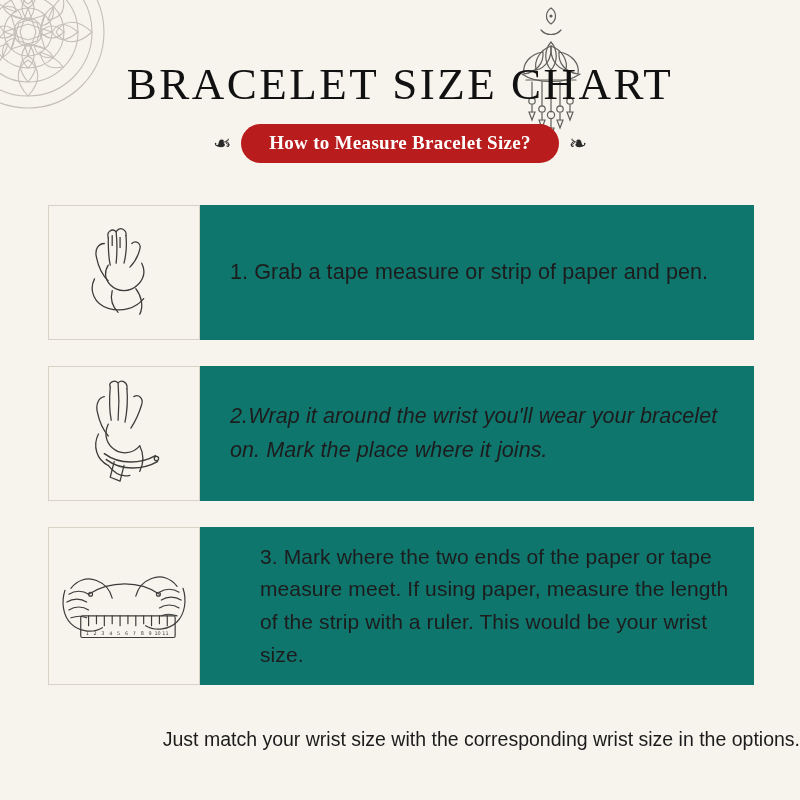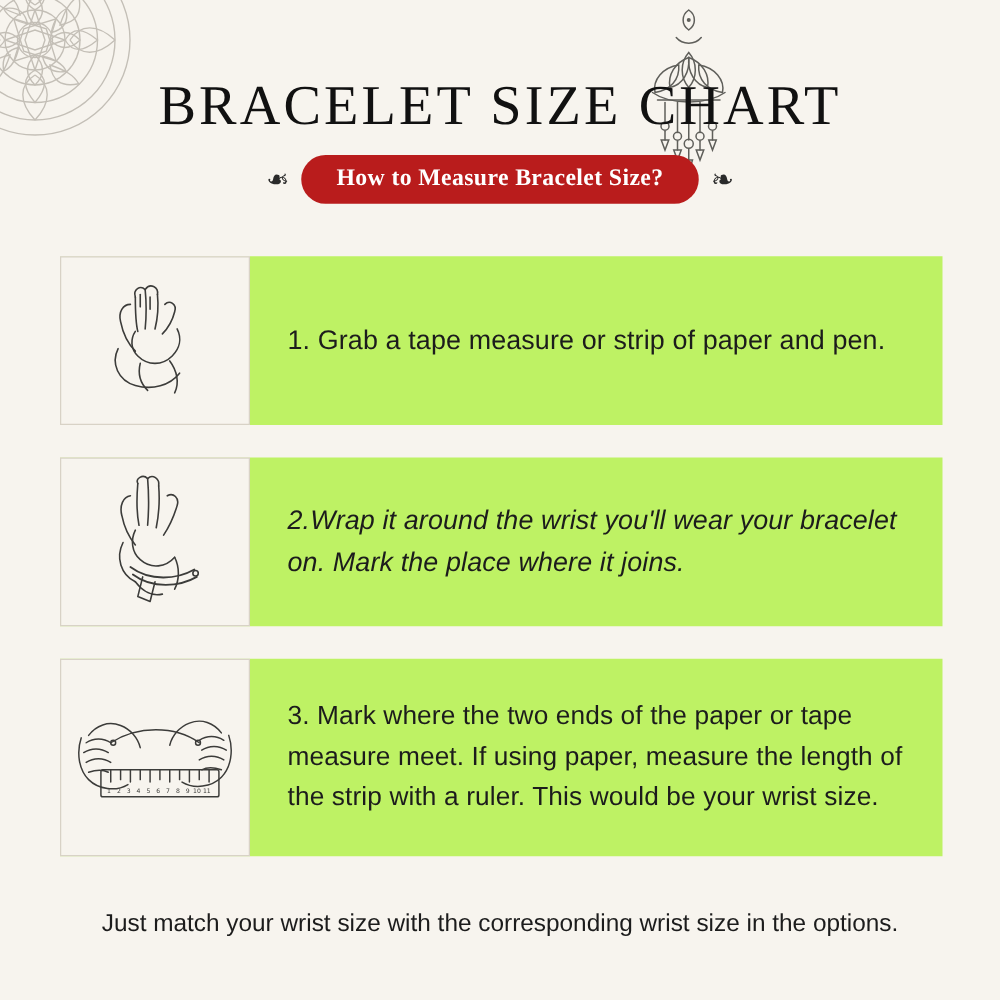--- a/index.html
+++ b/index.html
@@ -93,26 +93,26 @@
   
   .steps {
     position: absolute;
     top: 205px;
     left: 48px;
     width: 706px;
   }
   .step {
     display: flex;
     align-items: stretch;
-    background: #bef264;
+    background: #0f766e;
     margin-bottom: 26px;
   }
   .step.s1 { height: 135px; }
   .step.s2 { height: 135px; font-style: italic; }
-  .step.s3 { height: 158px; }
+  .step.s3 { height: 158px; gap: 30px; }
 
   .thumb {
     width: 152px;
     flex: 0 0 152px;
     background: #f7f4ee;
     border: 1px solid #d8d2c6;
     box-sizing: border-box;
     display: flex;
     align-items: center;
     justify-content: center;
@@ -130,21 +130,21 @@
     letter-spacing: 0.1px;
   }
   .step.s3 .step-text { font-size: 21px; }
 
   
   .footer {
     position: absolute;
     left: 0;
     top: 728px;
     width: 800px;
-    text-align: center;
+    text-align: right;
     font-size: 19.5px;
     color: #1c1c1c;
   }
 </style>
 </head>
 <body>
 
 <div class="page">
 
   <div class="corner-mandala">

